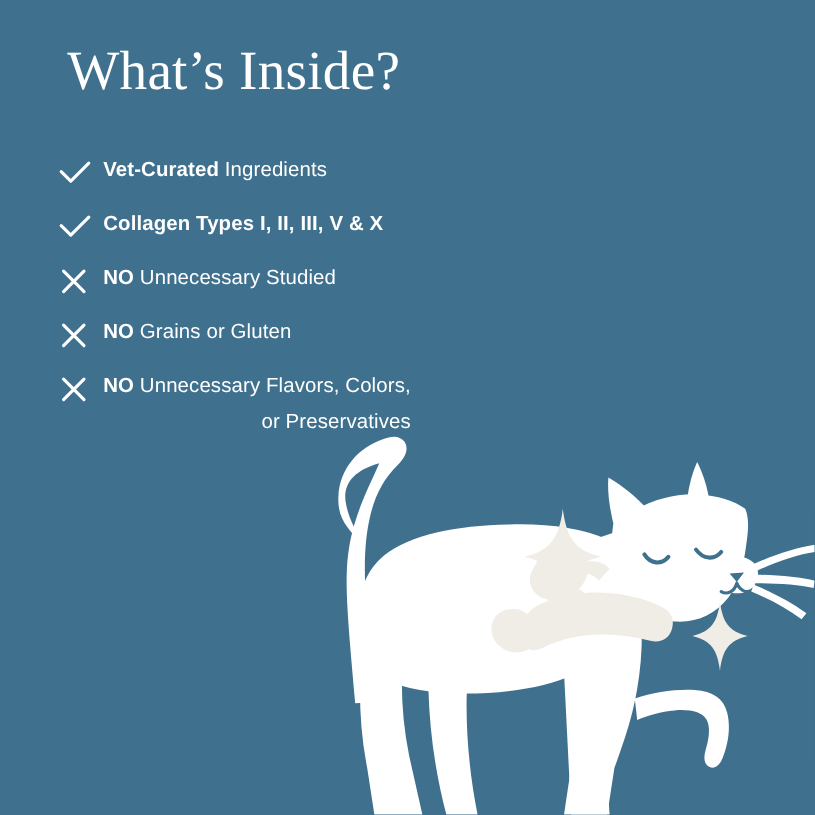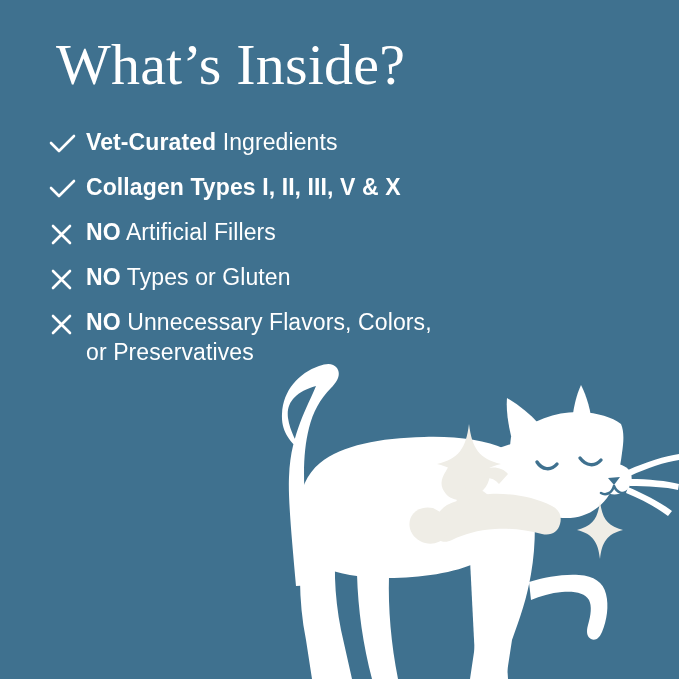--- a/index.html
+++ b/index.html
@@ -16,21 +16,21 @@
     font-family: "Liberation Sans", sans-serif;
     -webkit-font-smoothing: antialiased;
   }
 
   
   #title {
     position: absolute;
     left: 56px;
     top: 36px;
     font-family: "Liberation Serif", "DejaVu Serif", serif;
-    font-size: 58px;
+    font-size: 46px;
     line-height: 1.0;
     color: #ffffff;
     letter-spacing: 0.2px;
     white-space: nowrap;
     font-weight: 400;
   }
 
   
   #list {
     position: absolute;
@@ -46,29 +46,29 @@
   }
   .marker {
     flex: 0 0 40px;
     height: 30px;
     position: relative;
     margin-top: 3px;
   }
   .marker svg { display: block; }
   .row-text {
     color: #ffffff;
-    font-size: 23px;
+    font-size: 17px;
     line-height: 30px;
     letter-spacing: 0.1px;
     padding-top: 1px;
   }
   .row-text b {
     font-weight: 700;
   }
-  .row-text .ln2 { display: block; }
+  .row-text .ln2 { display: block; text-align: right; }
 
   
   #cat-illustration {
     position: absolute;
     left: 0;
     top: 0;
     width: 679px;
     height: 679px;
     pointer-events: none;
   }
@@ -229,30 +229,30 @@
       <span class="row-text"><b>Collagen Types I, II, III, V &amp; X</b><span></span></span>
     </div>
 
 
     <div class="row">
       <span class="marker">
         <svg width="34" height="30" viewBox="0 0 34 30">
             <path d="M7 7 L24 24 M24 7 L7 24" fill="none" stroke="#ffffff" stroke-width="2.6" stroke-linecap="round"></path>
           </svg>
       </span>
-      <span class="row-text"><b>NO</b><span> Artificial Fillers</span></span>
+      <span class="row-text"><b>NO</b><span> Unnecessary Studied</span></span>
     </div>
 
     <div class="row">
       <span class="marker">
         <svg width="34" height="30" viewBox="0 0 34 30">
             <path d="M7 7 L24 24 M24 7 L7 24" fill="none" stroke="#ffffff" stroke-width="2.6" stroke-linecap="round"></path>
           </svg>
       </span>
-      <span class="row-text"><b>NO</b><span> Types or Gluten</span></span>
+      <span class="row-text"><b>NO</b><span> Grains or Gluten</span></span>
     </div>
 
     <div class="row">
       <span class="marker">
         <svg width="34" height="30" viewBox="0 0 34 30">
             <path d="M7 7 L24 24 M24 7 L7 24" fill="none" stroke="#ffffff" stroke-width="2.6" stroke-linecap="round"></path>
           </svg>
       </span>
       <span class="row-text"><b>NO</b><span> Unnecessary Flavors, Colors,</span><span class="ln2">or Preservatives</span></span>
     </div>

